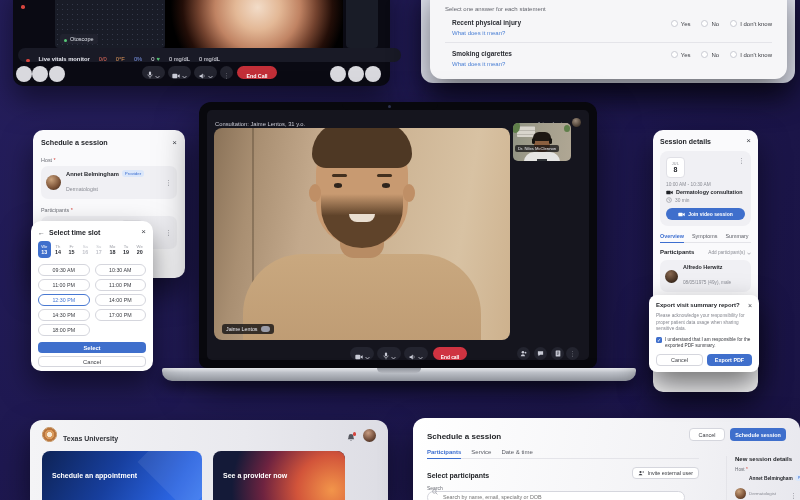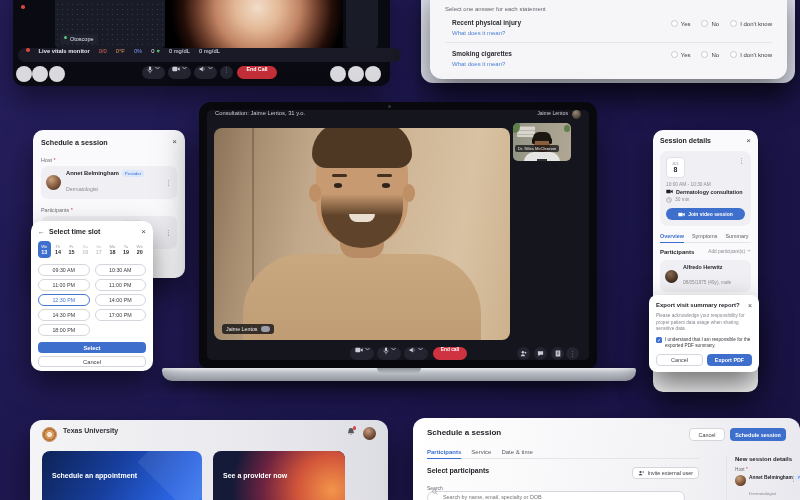--- a/index.html
+++ b/index.html
@@ -1,20 +1,20 @@
 <!DOCTYPE html>
 <html><head>
 <meta charset="utf-8">
 <style>
   html,body{margin:0;padding:0;background:#1e1850;}
   .stage{position:relative;width:800px;height:500px;overflow:hidden;
     background:radial-gradient(circle at 12% 0%,#272060 0%,#1e1850 55%,#191343 100%);
     font-family:"Liberation Sans","DejaVu Sans",sans-serif;-webkit-font-smoothing:antialiased;}
   .abs{position:absolute;}
-  .flex{display:flex;align-items:flex-start;}
+  .flex{display:flex;align-items:flex-end;}
   .card{position:absolute;box-shadow:0 14px 30px rgba(0,0,0,.5);}
   .avatar{border-radius:50%;flex:0 0 auto;}
   .av-annet{background:radial-gradient(circle at 35% 30%,#caa27c,#7a5136 60%,#32221a);}
   .av-abigail{background:radial-gradient(circle at 40% 30%,#b9a08c,#5d4a3c 55%,#241a14);}
   .av-alfredo{background:radial-gradient(circle at 40% 30%,#8a6a52,#4a3526 60%,#1c140e);}
   .av-portal{background:radial-gradient(circle at 40% 30%,#c79b80,#6e4a38 60%,#2a1c14);}
   .av-call{background:radial-gradient(circle at 40% 30%,#9a8a7a,#55483c 60%,#201a14);}
   .x{color:#43454c;font-size:8px;line-height:1;cursor:default;}
   .vdots{color:#7a7c84;font-size:7px;line-height:1;}
   svg{display:block;}

